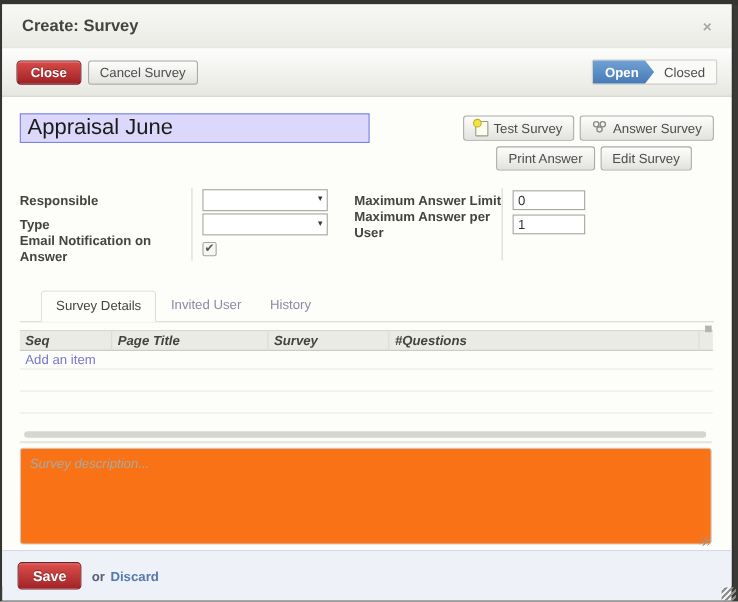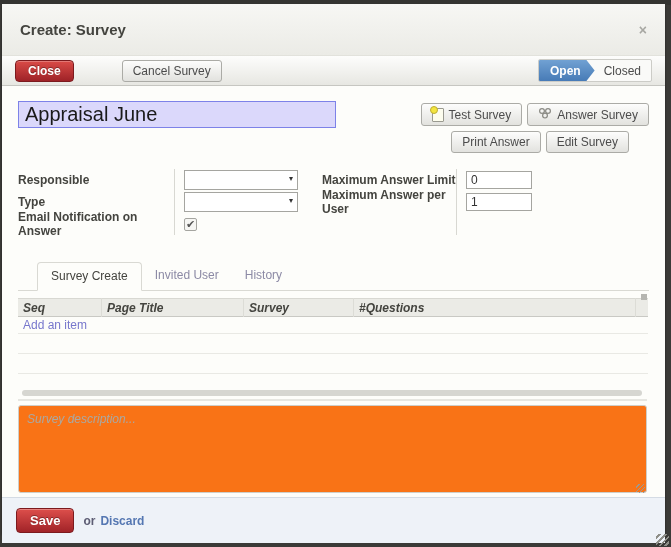--- a/index.html
+++ b/index.html
@@ -4,28 +4,28 @@
 <style>
   * { margin:0; padding:0; box-sizing:border-box; }
   html,body { font-family:"Liberation Sans", sans-serif; }
   .stage { position:relative; width:671px; height:547px; background:#3b3a37; overflow:hidden; }
   .backdrop-strip { position:absolute; left:0; top:0; width:671px; height:5px; background:#343431; }
 
   .modal { position:absolute; left:2px; top:4px; width:663px; height:529px; background:#fdfdfa;
            display:flex; flex-direction:column; box-shadow:0 2px 2px rgba(0,0,0,.45); }
 
   
-  .titlebar { height:52px; background:linear-gradient(#f7f7f4,#ebebe6); border-bottom:1px solid #e2e2dc;
+  .titlebar { height:40px; background:linear-gradient(#f7f7f4,#ebebe6); border-bottom:1px solid #e2e2dc;
               display:flex; align-items:center; justify-content:space-between; padding:0 18px; flex:none; }
   .dialog-title { font-size:15px; font-weight:bold; color:#44443f; }
   .close-x { color:#a8a8a3; font-size:14px; font-weight:bold; cursor:pointer; line-height:1; }
 
   
-  .toolbar { height:30px; background:linear-gradient(#fdfdfc,#e7e7e2); border-bottom:1px solid #c6c6c1;
-             display:flex; align-items:center; padding:0 13px; flex:none;gap:42px; }
+  .toolbar { height:44px; background:linear-gradient(#fdfdfc,#e7e7e2); border-bottom:1px solid #c6c6c1;
+             display:flex; align-items:center; padding:0 13px; flex:none; }
   .btn { display:inline-flex; align-items:center; gap:5px; font-size:12px; color:#4c4c4c;
          background:linear-gradient(#fdfdfc,#e2e2de); border:1px solid #ababa6; border-radius:3px;
          padding:3px 10px; cursor:pointer; white-space:nowrap; }
   .btn-red { font-size:12px; font-weight:bold; color:#fff; text-shadow:0 -1px 0 rgba(0,0,0,.35);
              background:linear-gradient(#da4b47,#9e2227); border:1px solid #7c1a1e; border-radius:4px;
              padding:3px 12px; cursor:pointer; box-shadow:inset 0 1px 0 rgba(255,255,255,.25); }
   .toolbar .btn { margin-left:6px; }
   .statusbar { margin-left:auto; display:flex; align-items:center; height:23px;
                background:#fafaf8; border:1px solid #ccccc7; border-radius:2px; overflow:hidden; }
   .status-open { height:23px; display:flex; align-items:center; color:#fff; font-size:12px; font-weight:bold;
@@ -207,21 +207,21 @@
               <input class="num-input" type="text" value="0" style="">
             </div>
             <div class="frow">
               <input class="num-input" type="text" value="1" style="">
             </div>
           </div>
         </div>
       </div>
 
       <div class="tabs">
-        <span class="tab active">Survey Create</span>
+        <span class="tab active">Survey Details</span>
         <span class="tab">Invited User</span>
         <span class="tab">History</span>
       </div>
 
       <div class="ptable">
         <div class="thead">
           <span class="th c0">Seq</span>
           <span class="th c1">Page Title</span>
           <span class="th c2">Survey</span>
           <span class="th c3">#Questions</span>

